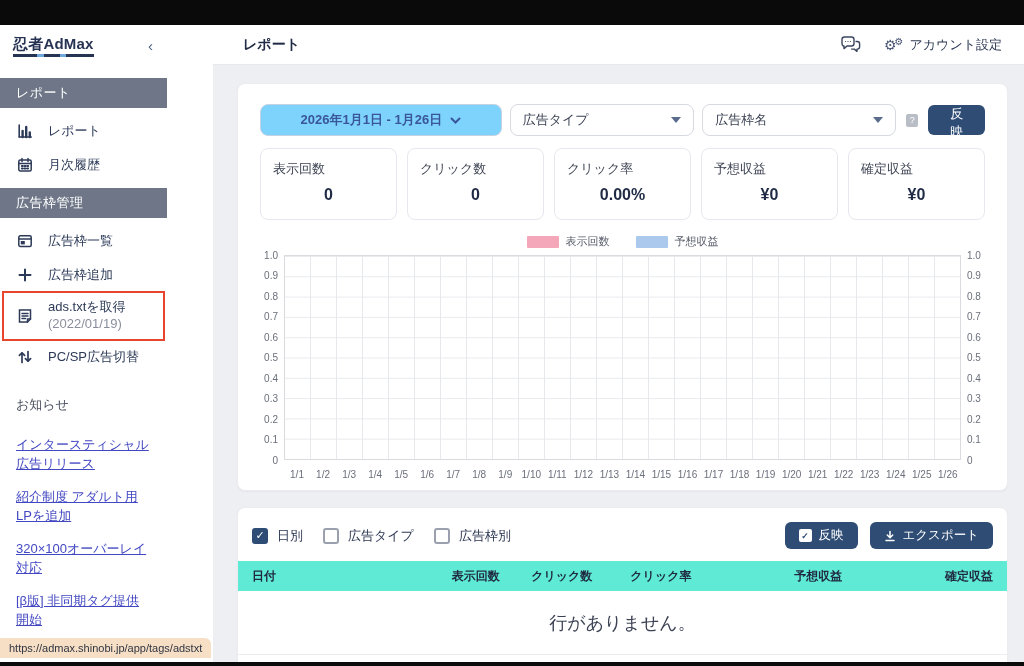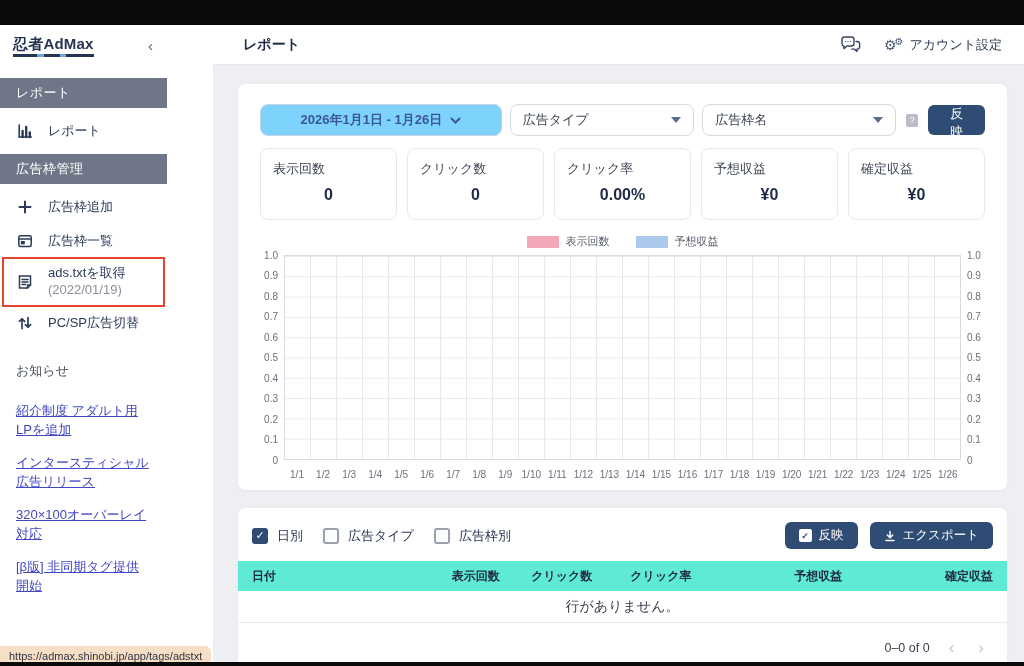--- a/index.html
+++ b/index.html
@@ -19,21 +19,21 @@
   .side-section-header { height:30px; background:#6e7687; color:#fff; font-size:13px; display:flex; align-items:center; padding-left:16px; letter-spacing:.5px; }
   .side-items { padding:6px 0; }
   .side-item { display:flex; align-items:center; gap:14px; padding:8px 16px; color:#2c3a57; font-size:13px; cursor:pointer; }
   .side-item .sicon { width:18px; height:18px; flex-shrink:0; display:flex; align-items:center; justify-content:center; }
   .side-item.highlight { outline:2px solid #e8452f; outline-offset:-1px; margin:0 3px; padding:7px 13px; }
   .item-text-2line { display:flex; flex-direction:column; line-height:1.3; }
   .item-sub { font-size:13px; color:#8a8f9c; }
   .notice-label { padding:16px 16px 2px; font-size:13px; color:#4c5260; }
   .side-links { padding:6px 16px 0; }
   .side-link { display:block; color:#4247c2; font-size:13px; line-height:1.5; text-decoration:underline; margin:13px 0; cursor:pointer; }
-  .status-tip { position:fixed; left:0; bottom:0; background:#f7dfc6; color:#2f3542; font-size:11px; padding:4px 9px; border-top-right-radius:6px; z-index:40; }
+  .status-tip { position:fixed; left:0; bottom:8px; background:#f7dfc6; color:#2f3542; font-size:11px; padding:4px 9px; border-top-right-radius:6px; z-index:40; }
 
   
   .main { flex:1; display:flex; flex-direction:column; min-width:0; }
   .main-header { height:40px; background:#fff; border-bottom:1px solid #e7e9ee; display:flex; align-items:center; padding:0 22px 0 30px; }
   .page-title { font-size:14px; font-weight:bold; color:#1f2a44; }
   .header-right { margin-left:auto; display:flex; align-items:center; gap:22px; }
   .chat-ico { cursor:pointer; display:flex; }
   .account { display:flex; align-items:center; gap:6px; cursor:pointer; }
   .gears { color:#4a5672; line-height:1; }
   .gears .g1 { font-size:14px; } .gears .g2 { font-size:10px; vertical-align:top; margin-left:-2px; }
@@ -81,21 +81,21 @@
   .cb-label { font-size:13px; color:#2b3652; }
   .controls-right { margin-left:auto; display:flex; gap:12px; }
   .btn-ico-navy { height:27px; padding:0 14px; display:flex; align-items:center; gap:7px; font-size:12.5px; }
   .mini-check { width:13px; height:13px; background:#fff; border-radius:2px; color:#2e4c74; font-size:9px; font-weight:bold; display:flex; align-items:center; justify-content:center; }
 
   .table-header { display:flex; background:#5eead4; height:30px; align-items:center; font-size:12px; font-weight:bold; color:#1f2840; }
   .th { padding:0 14px; text-align:right; }
   .th:nth-child(1) { flex:2.4; text-align:left; }
   .th:nth-child(2) { flex:1.0; } .th:nth-child(3) { flex:1.0; } .th:nth-child(4) { flex:1.1; }
   .th:nth-child(5) { flex:1.9; } .th:nth-child(6) { flex:1.9; }
-  .empty-row { height:32px; display:flex; align-items:center; justify-content:center; font-size:14px; color:#3c4254; border-bottom:1px solid #ececf0; }
+  .empty-row { height:64px; display:flex; align-items:center; justify-content:center; font-size:18px; color:#3c4254; border-bottom:1px solid #ececf0; }
   .pagination { display:flex; justify-content:flex-end; align-items:center; gap:14px; padding:15px 18px; font-size:12.5px; color:#3c4254; }
   .page-chevron { color:#c2c6cf; font-size:17px; padding:0 5px; cursor:pointer; }
   svg { display:block; }
 </style>
 </head>
 <body>
 
 <div class="topbar"></div>
 
 <div class="app">
@@ -114,41 +114,51 @@
           <svg width="18" height="18" viewBox="0 0 18 18" fill="none" stroke="#2c3a57" stroke-width="1.6" stroke-linecap="round">
             <path d="M3.2 3v12"></path>
               <path d="M6.6 15V9" stroke-width="2.4"></path>
               <path d="M10.2 15V5" stroke-width="2.4"></path>
               <path d="M13.8 15v-4.5" stroke-width="2.4"></path>
               <path d="M3.2 15h12"></path>
           </svg>
         </span>
         <span>レポート</span>
       </div>
+      <div class="side-item">
+        <span class="sicon">
+          <svg width="18" height="18" viewBox="0 0 18 18" fill="none" stroke="#2c3a57" stroke-width="1.5" stroke-linecap="round">
+            <rect x="2.8" y="4" width="12.4" height="11" rx="1.5"></rect>
+              <path d="M6 2.4v3M12 2.4v3M2.8 7.4h12.4"></path>
+            <path d="M5.8 10h1M8.5 10h1M11.2 10h1M5.8 12.5h1M8.5 12.5h1M11.2 12.5h1" stroke-width="1.8"></path>
+          </svg>
+        </span>
+        <span>月次履歴</span>
+      </div>
     </div>
 
     <div class="side-section-header">広告枠管理</div>
     <div class="side-items">
-      <div class="side-item">
-        <span class="sicon">
-          <svg width="18" height="18" viewBox="0 0 18 18" fill="none" stroke="#2c3a57" stroke-width="2" stroke-linecap="round">
-            <path d="M9 3.5v11M3.5 9h11"></path>
-          </svg>
-        </span>
-        <span>広告枠追加</span>
-      </div>
       <div class="side-item">
         <span class="sicon">
           <svg width="18" height="18" viewBox="0 0 18 18" fill="none" stroke="#2c3a57" stroke-width="1.5">
             <rect x="2.8" y="3.8" width="12.4" height="10.6" rx="1.5"></rect>
               <path d="M2.8 7h12.4"></path>
               <rect x="4.8" y="9" width="4" height="3.4" fill="#2c3a57" stroke="none"></rect>
           </svg>
         </span>
         <span>広告枠一覧</span>
+      </div>
+      <div class="side-item">
+        <span class="sicon">
+          <svg width="18" height="18" viewBox="0 0 18 18" fill="none" stroke="#2c3a57" stroke-width="2" stroke-linecap="round">
+            <path d="M9 3.5v11M3.5 9h11"></path>
+          </svg>
+        </span>
+        <span>広告枠追加</span>
       </div>
       <div class="side-item highlight">
         <span class="sicon">
           <svg width="18" height="18" viewBox="0 0 18 18" fill="none" stroke="#2c3a57" stroke-width="1.5" stroke-linecap="round">
             <path d="M3.5 3h11v9l-3 3h-8z"></path>
               <path d="M6 6.5h6M6 9h6M6 11.5h3.5"></path>
               <path d="M14.5 12h-3v3"></path>
           </svg>
         </span>
         <span class="item-text-2line">
@@ -164,22 +174,22 @@
             <path d="M12 3.5V13"></path>
               <path d="M9.4 10.6L12 13.2l2.6-2.6"></path>
           </svg>
         </span>
         <span>PC/SP広告切替</span>
       </div>
     </div>
 
     <div class="notice-label">お知らせ</div>
     <div class="side-links">
+        <a class="side-link">インタースティシャル広告リリース</a>
         <a class="side-link">紹介制度 アダルト用LPを追加</a>
-        <a class="side-link">インタースティシャル広告リリース</a>
         <a class="side-link">320×100オーバーレイ対応</a>
         <a class="side-link">[β版] 非同期タグ提供開始</a>
       </div>
   </div>
 
   <div class="main">
     <div class="main-header">
       <span class="page-title">レポート</span>
       <div class="header-right">
         <span class="chat-ico">

